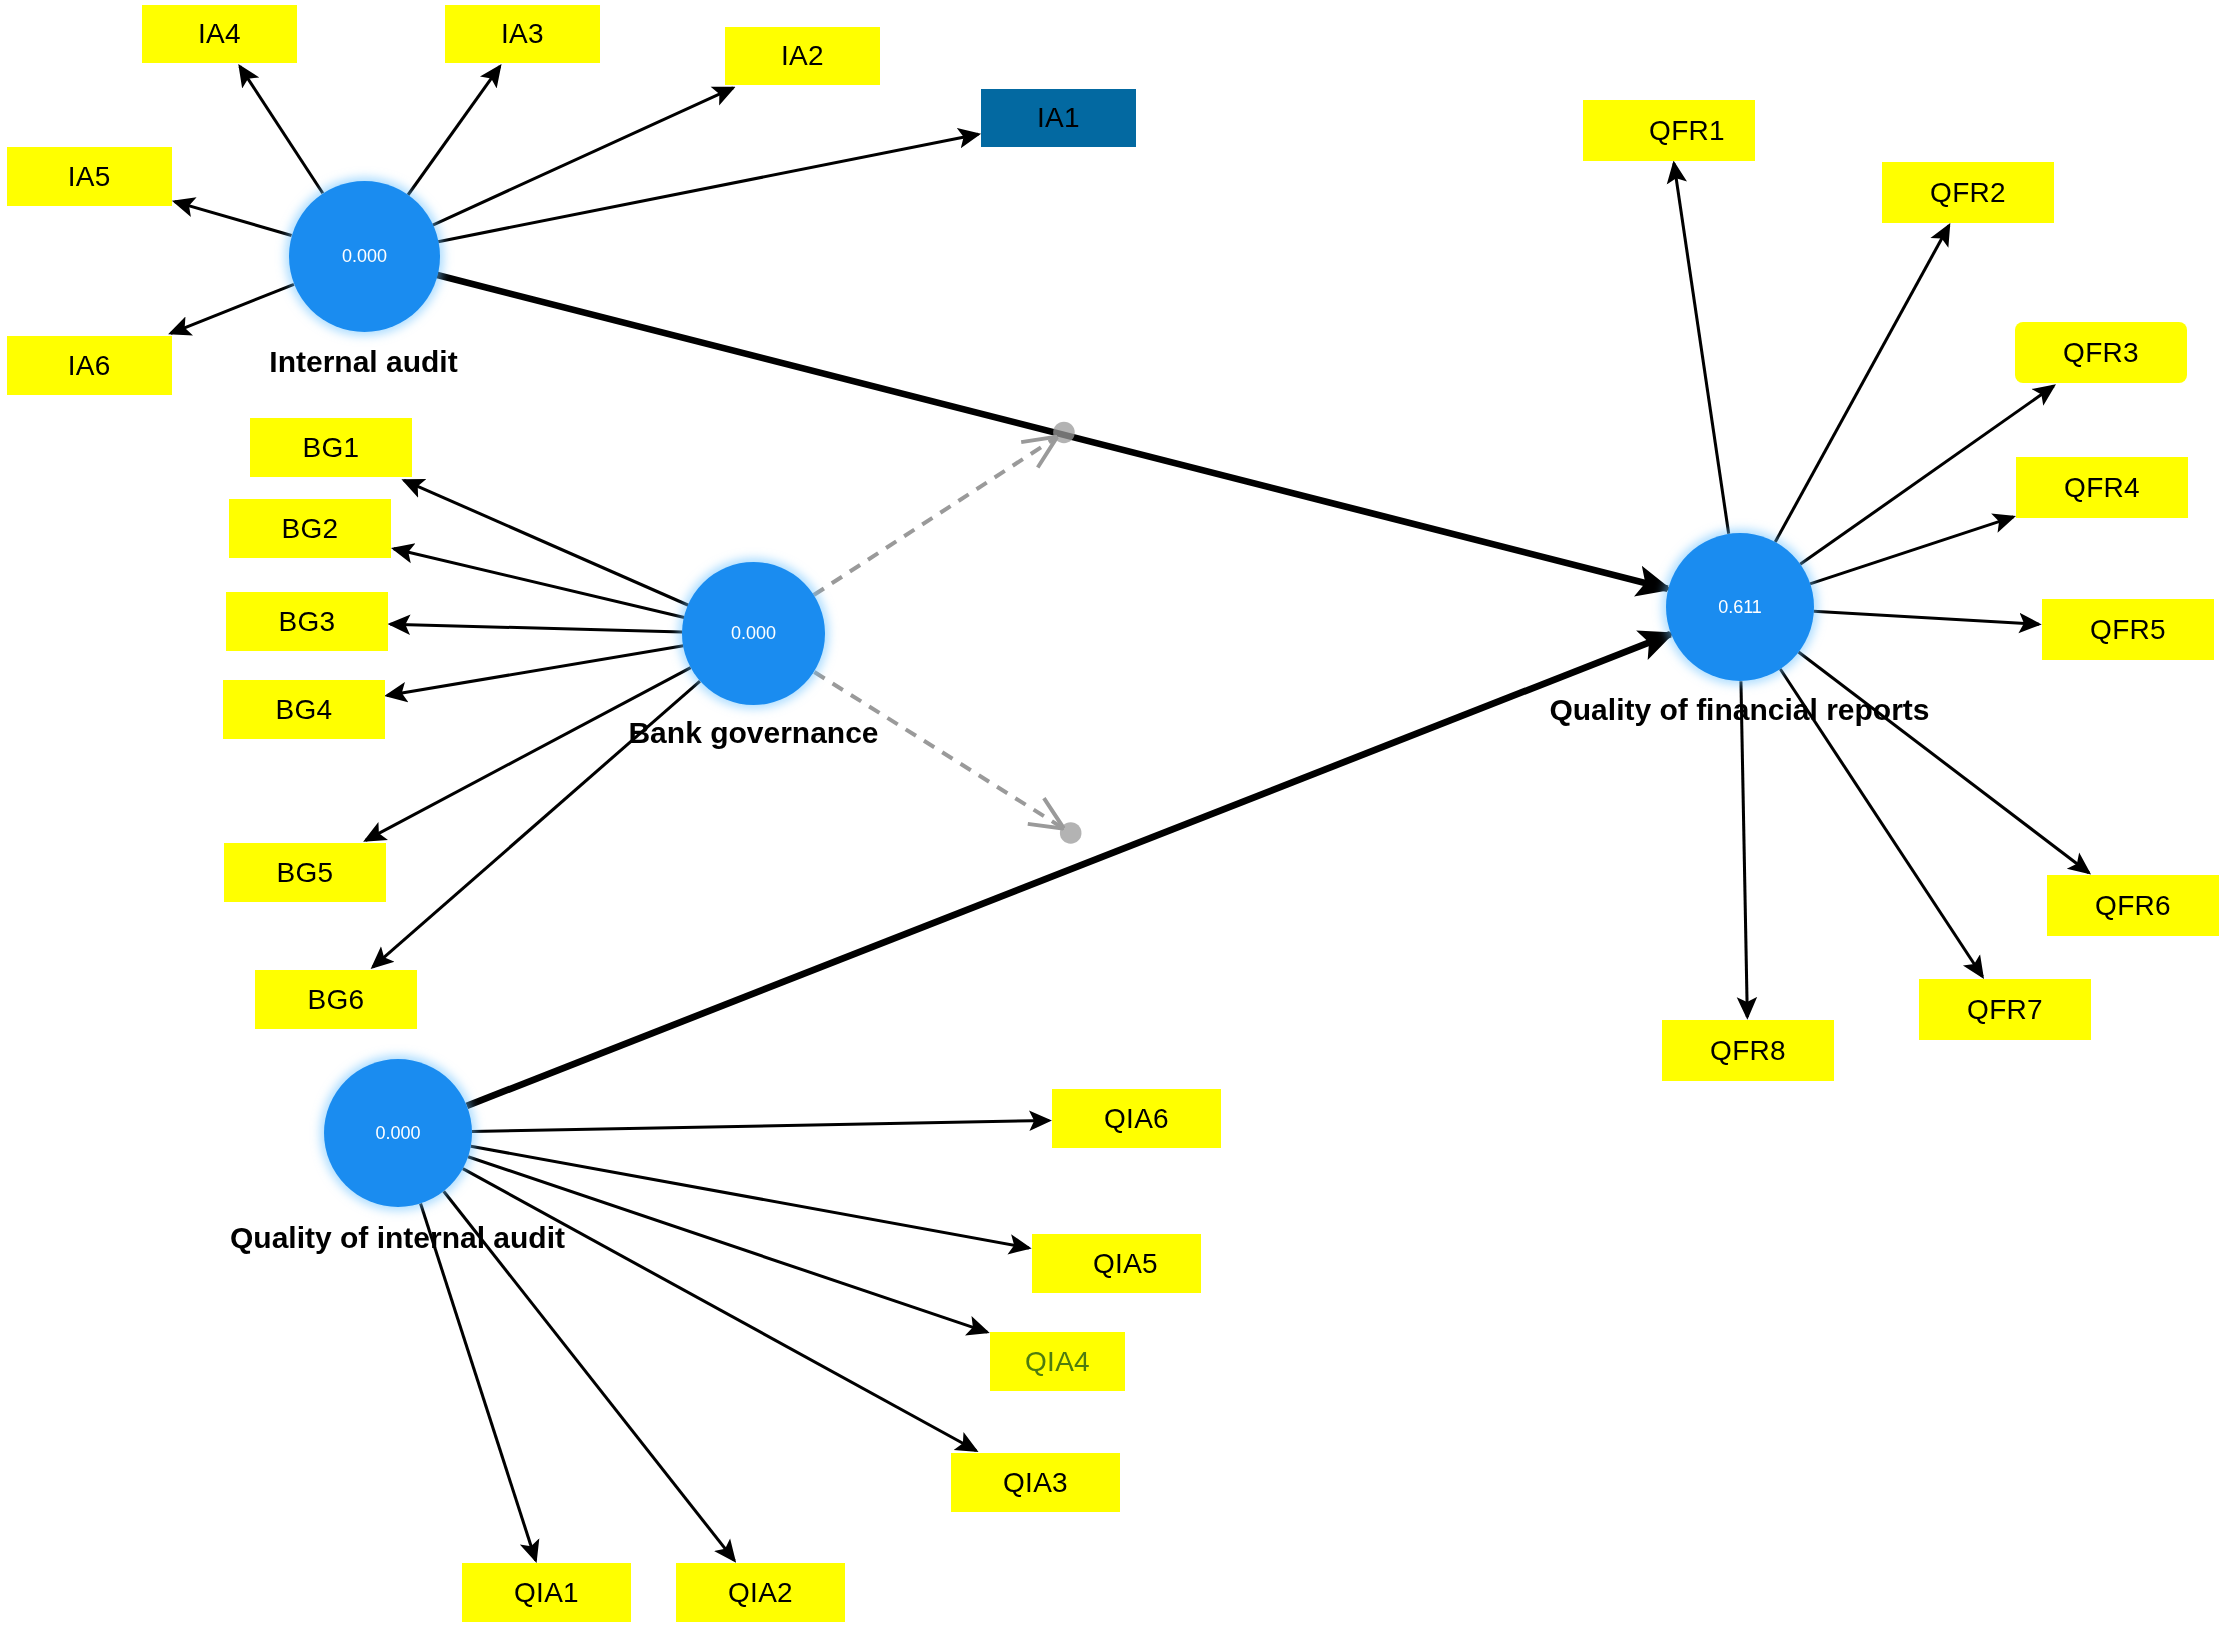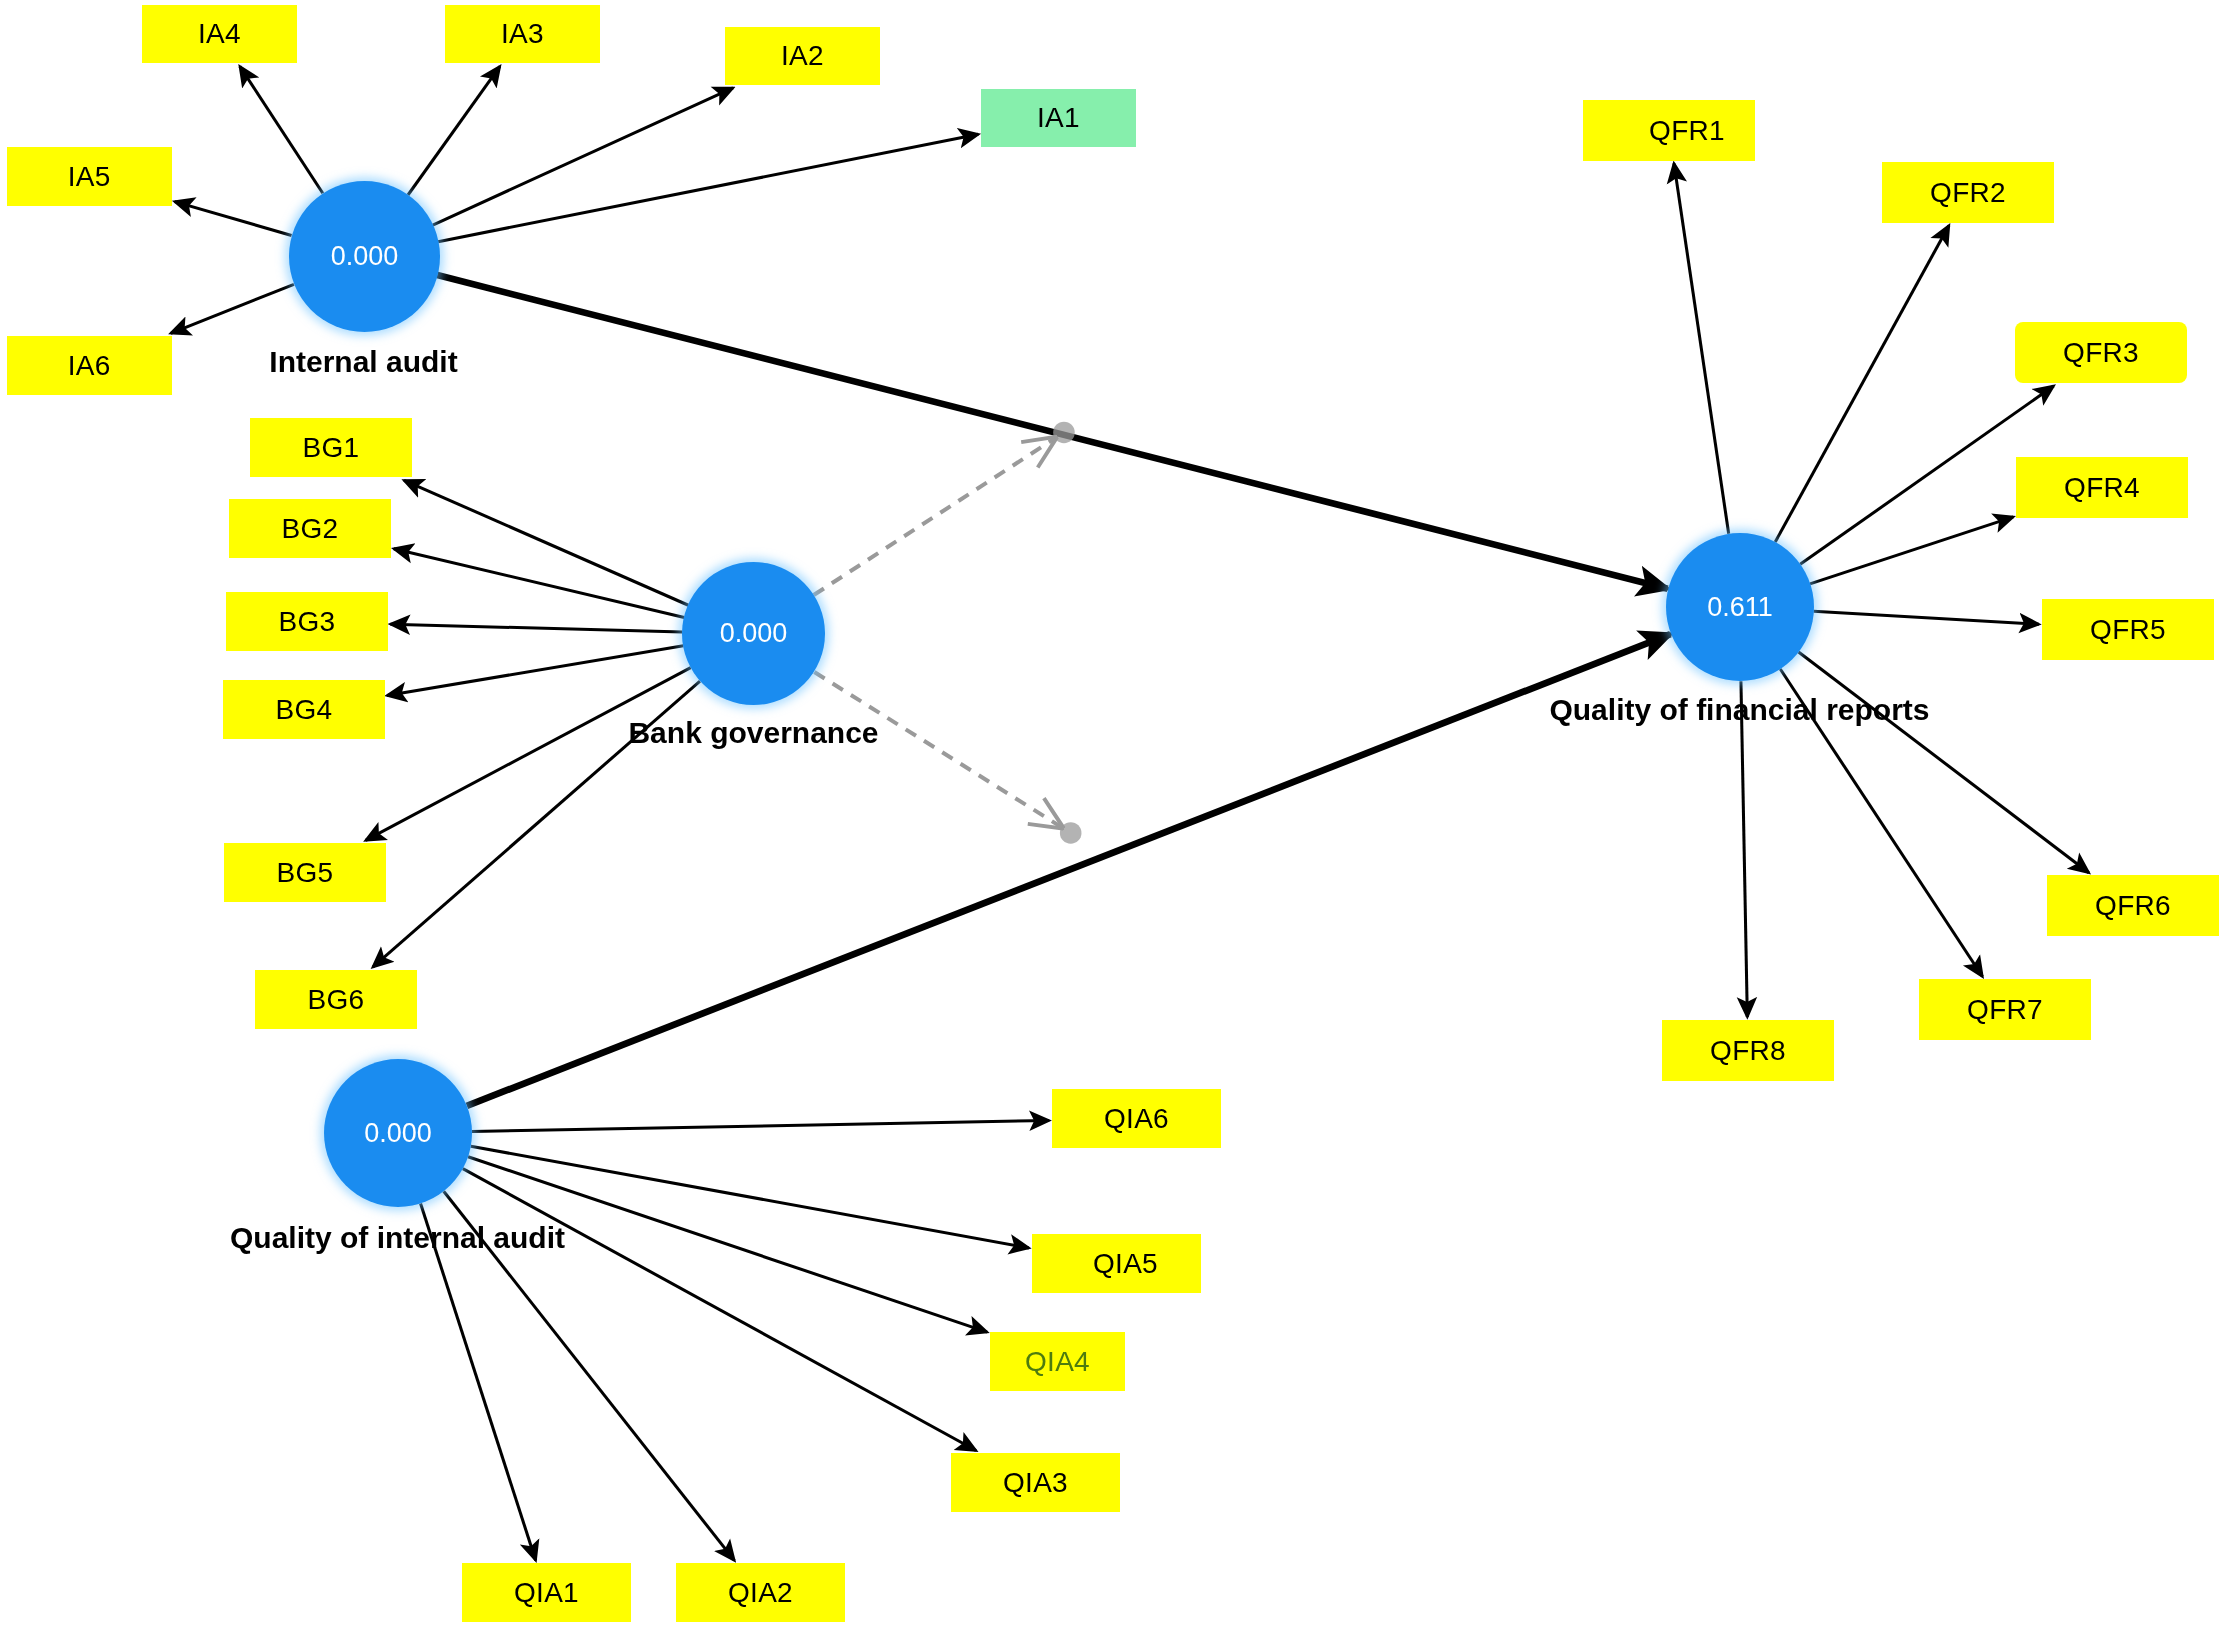--- a/index.html
+++ b/index.html
@@ -16,21 +16,21 @@
     font-family:"Liberation Sans",sans-serif;
     letter-spacing:0.3px;
     box-sizing:border-box;
   }
   .lv-circle{
     position:absolute;
     border-radius:50%;
     background:#1a8cf0;
     color:#ffffff;
     display:flex;align-items:center;justify-content:center;
-    font-size:27px;
+    font-size:18px;
     font-family:"Liberation Sans",sans-serif;
     box-shadow:0 0 9.4px 4px rgba(110,195,255,0.55);
   }
   .lv-label{
     position:absolute;
     color:#000000;
     font-size:30px;
     font-weight:bold;
     font-family:"Liberation Sans",sans-serif;
     white-space:nowrap;
@@ -93,21 +93,21 @@
     <g id="moderator-dots">
         <circle cx="1578" cy="641" r="16" fill="#9a9a9a" opacity="0.75"></circle>
         <circle cx="1588" cy="1235" r="16" fill="#9a9a9a" opacity="0.75"></circle>
       </g>
   </svg>
 
   <div id="indicators">
       <div class="ind-box" style="left: 142px; top: 5.4px; width: 155px; height: 58px; background: rgb(255, 255, 0); color: rgb(0, 0, 0);">IA4</div>
       <div class="ind-box" style="left: 445px; top: 5.4px; width: 155px; height: 58px; background: rgb(255, 255, 0); color: rgb(0, 0, 0);">IA3</div>
       <div class="ind-box" style="left: 725px; top: 27px; width: 155px; height: 58px; background: rgb(255, 255, 0); color: rgb(0, 0, 0);">IA2</div>
-      <div class="ind-box" style="left: 981px; top: 89px; width: 155px; height: 58px; background: #86efac; color: rgb(0, 0, 0);">IA1</div>
+      <div class="ind-box" style="left: 981px; top: 89px; width: 155px; height: 58px; background: #0369a1; color: rgb(0, 0, 0);">IA1</div>
       <div class="ind-box" style="left: 6.7px; top: 147px; width: 165px; height: 59px; background: rgb(255, 255, 0); color: rgb(0, 0, 0);">IA5</div>
       <div class="ind-box" style="left: 6.7px; top: 336px; width: 165px; height: 59px; background: rgb(255, 255, 0); color: rgb(0, 0, 0);">IA6</div>
       <div class="ind-box" style="left: 250px; top: 418px; width: 162px; height: 59px; background: rgb(255, 255, 0); color: rgb(0, 0, 0);">BG1</div>
       <div class="ind-box" style="left: 229px; top: 499px; width: 162px; height: 59px; background: rgb(255, 255, 0); color: rgb(0, 0, 0);">BG2</div>
       <div class="ind-box" style="left: 226px; top: 592px; width: 162px; height: 59px; background: rgb(255, 255, 0); color: #000000;">BG3</div>
       <div class="ind-box" style="left: 223px; top: 680px; width: 162px; height: 59px; background: rgb(255, 255, 0); color: rgb(0, 0, 0);">BG4</div>
       <div class="ind-box" style="left: 224px; top: 843px; width: 162px; height: 59px; background: rgb(255, 255, 0); color: rgb(0, 0, 0);">BG5</div>
       <div class="ind-box" style="left: 255px; top: 970px; width: 162px; height: 59px; background: rgb(255, 255, 0); color: rgb(0, 0, 0);">BG6</div>
       <div class="ind-box" style="left: 1052px; top: 1089px; width: 169px; height: 59px; background: rgb(255, 255, 0); color: rgb(0, 0, 0);">QIA6</div>
       <div class="ind-box" style="left: 1032px; top: 1234px; width: 169px; height: 59px; background: rgb(255, 255, 0); color: rgb(0, 0, 0); padding-left: 18px;">QIA5</div>

